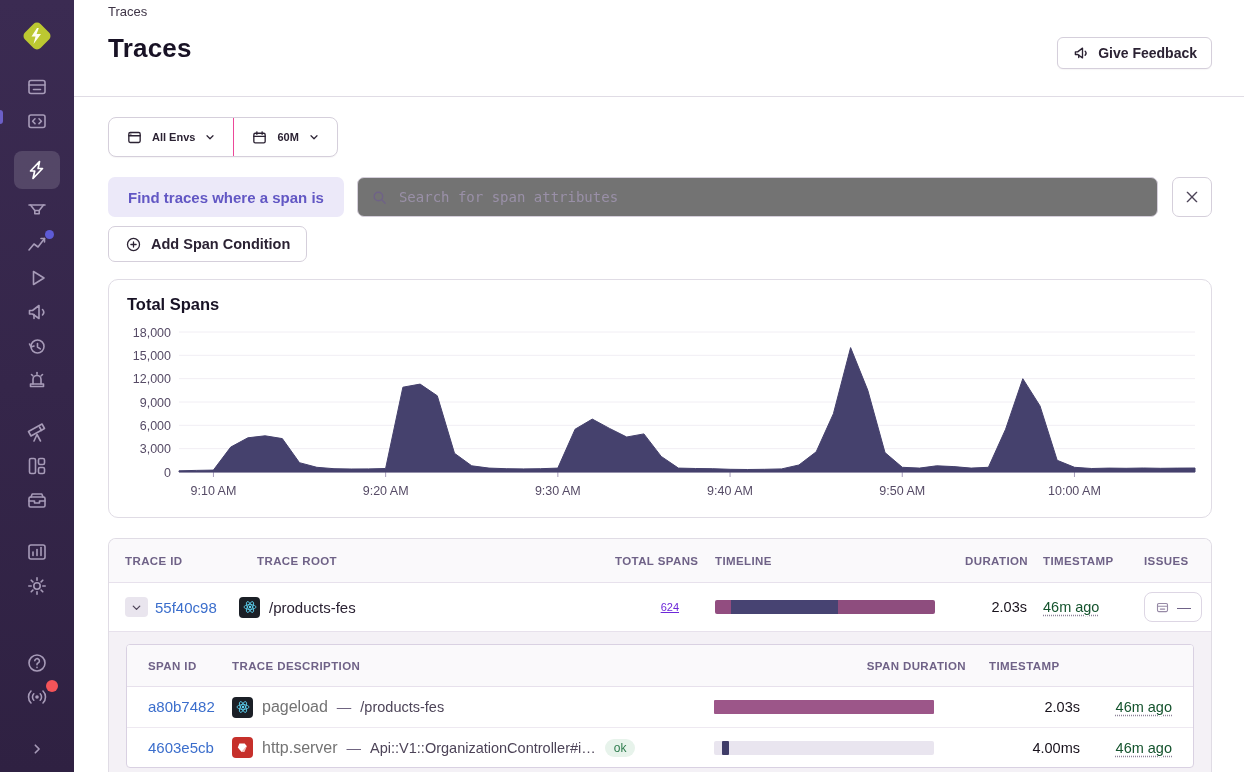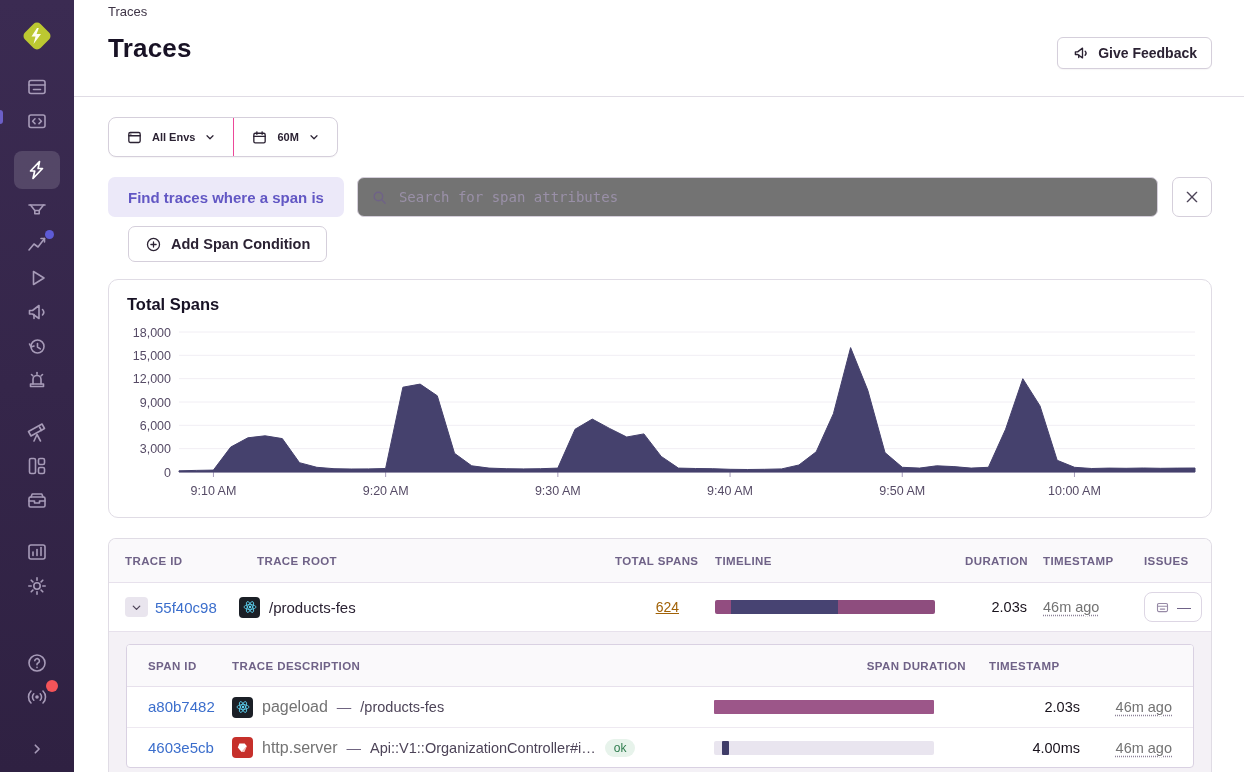--- a/index.html
+++ b/index.html
@@ -71,21 +71,21 @@
   .search-box input::placeholder { color:#9a90a8; }
   .clear-btn {
     width:40px; height:40px; flex:none; border:1px solid #d5cfdb; border-radius:7px;
     background:#fff; display:grid; place-items:center; cursor:pointer; margin-left:1px;
   }
 
   .add-row { margin-top:9px; }
   .add-btn {
     height:36px; display:inline-flex; align-items:center; gap:9px; padding:8px 16px;
     background:#fff; border:1px solid #d5cfdb; border-radius:7px;
-    font-weight:bold; font-size:14.5px; color:#2b2233; cursor:pointer;margin-left:20px;
+    font-weight:bold; font-size:14.5px; color:#2b2233; cursor:pointer;
   }
 
   
   .chart-panel {
     margin-top:17px; height:239px; border:1px solid #e0dce5; border-radius:10px;
     position:relative; padding:15px 18px; background:#fff;
   }
   .chart-title { font-size:16.5px; font-weight:bold; color:#181225; }
   #spans-chart { position:absolute; left:0; top:130px; }
   #spans-chart { top:128px; }
@@ -112,25 +112,25 @@
   .cell-trace { display:flex; align-items:center; gap:7px; padding-left:16px; }
   .expander {
     width:23px; height:20px; border:none; background:#e9e5ee; border-radius:4px;
     display:grid; place-items:center; cursor:pointer; padding:0;
   }
   .link { color:#3b6ecc; font-size:15px; text-decoration:none; cursor:pointer; }
   .cell-root { display:flex; align-items:center; gap:9px; font-size:15px; color:#2b2233; }
   .plat-ic { width:21px; height:21px; border-radius:4px; display:grid; place-items:center; flex:none; }
   .plat-react { background:#1b1f26; }
   .plat-ruby { background:#c6302b; }
-  .cell-num { text-align:right; padding-right:36px; font-size:14px; color:#a16207;text-decoration:underline; }
+  .cell-num { text-align:right; padding-right:36px; font-size:11px; color:#6d28d9;text-decoration:underline; }
   .timeline-bar { display:flex; height:14px; width:220px; border-radius:2px; overflow:hidden; }
   .cell-dur { text-align:right; font-size:14.5px; color:#18121c; }
   .cell-ts { padding-left:16px; font-size:14.5px; }
-  .ts-link { color:#737373; text-decoration:underline dotted #8d8299; text-underline-offset:3px; cursor:pointer; }
+  .ts-link { color:#14532d; text-decoration:underline dotted #8d8299; text-underline-offset:3px; cursor:pointer; }
   .cell-issues { padding-left:20px; }
   .issues-pill {
     display:inline-flex; align-items:center; gap:7px; height:30px; padding:0 10px;
     border:1px solid #ddd6e4; border-radius:8px; background:#fff; color:#6f6287; font-size:14px; cursor:pointer;
   }
 
   
   .span-wrap { background:#f4f1f6; border-top:1px solid #e7e1ec; padding:12px 17px 14px; }
   .span-table { background:#fff; border:1px solid #d9d1e2; border-radius:4px; overflow:hidden; }
   .s-grid { display:grid; grid-template-columns:105px minmax(0,1fr) 252px 114px 113px; align-items:center; }

